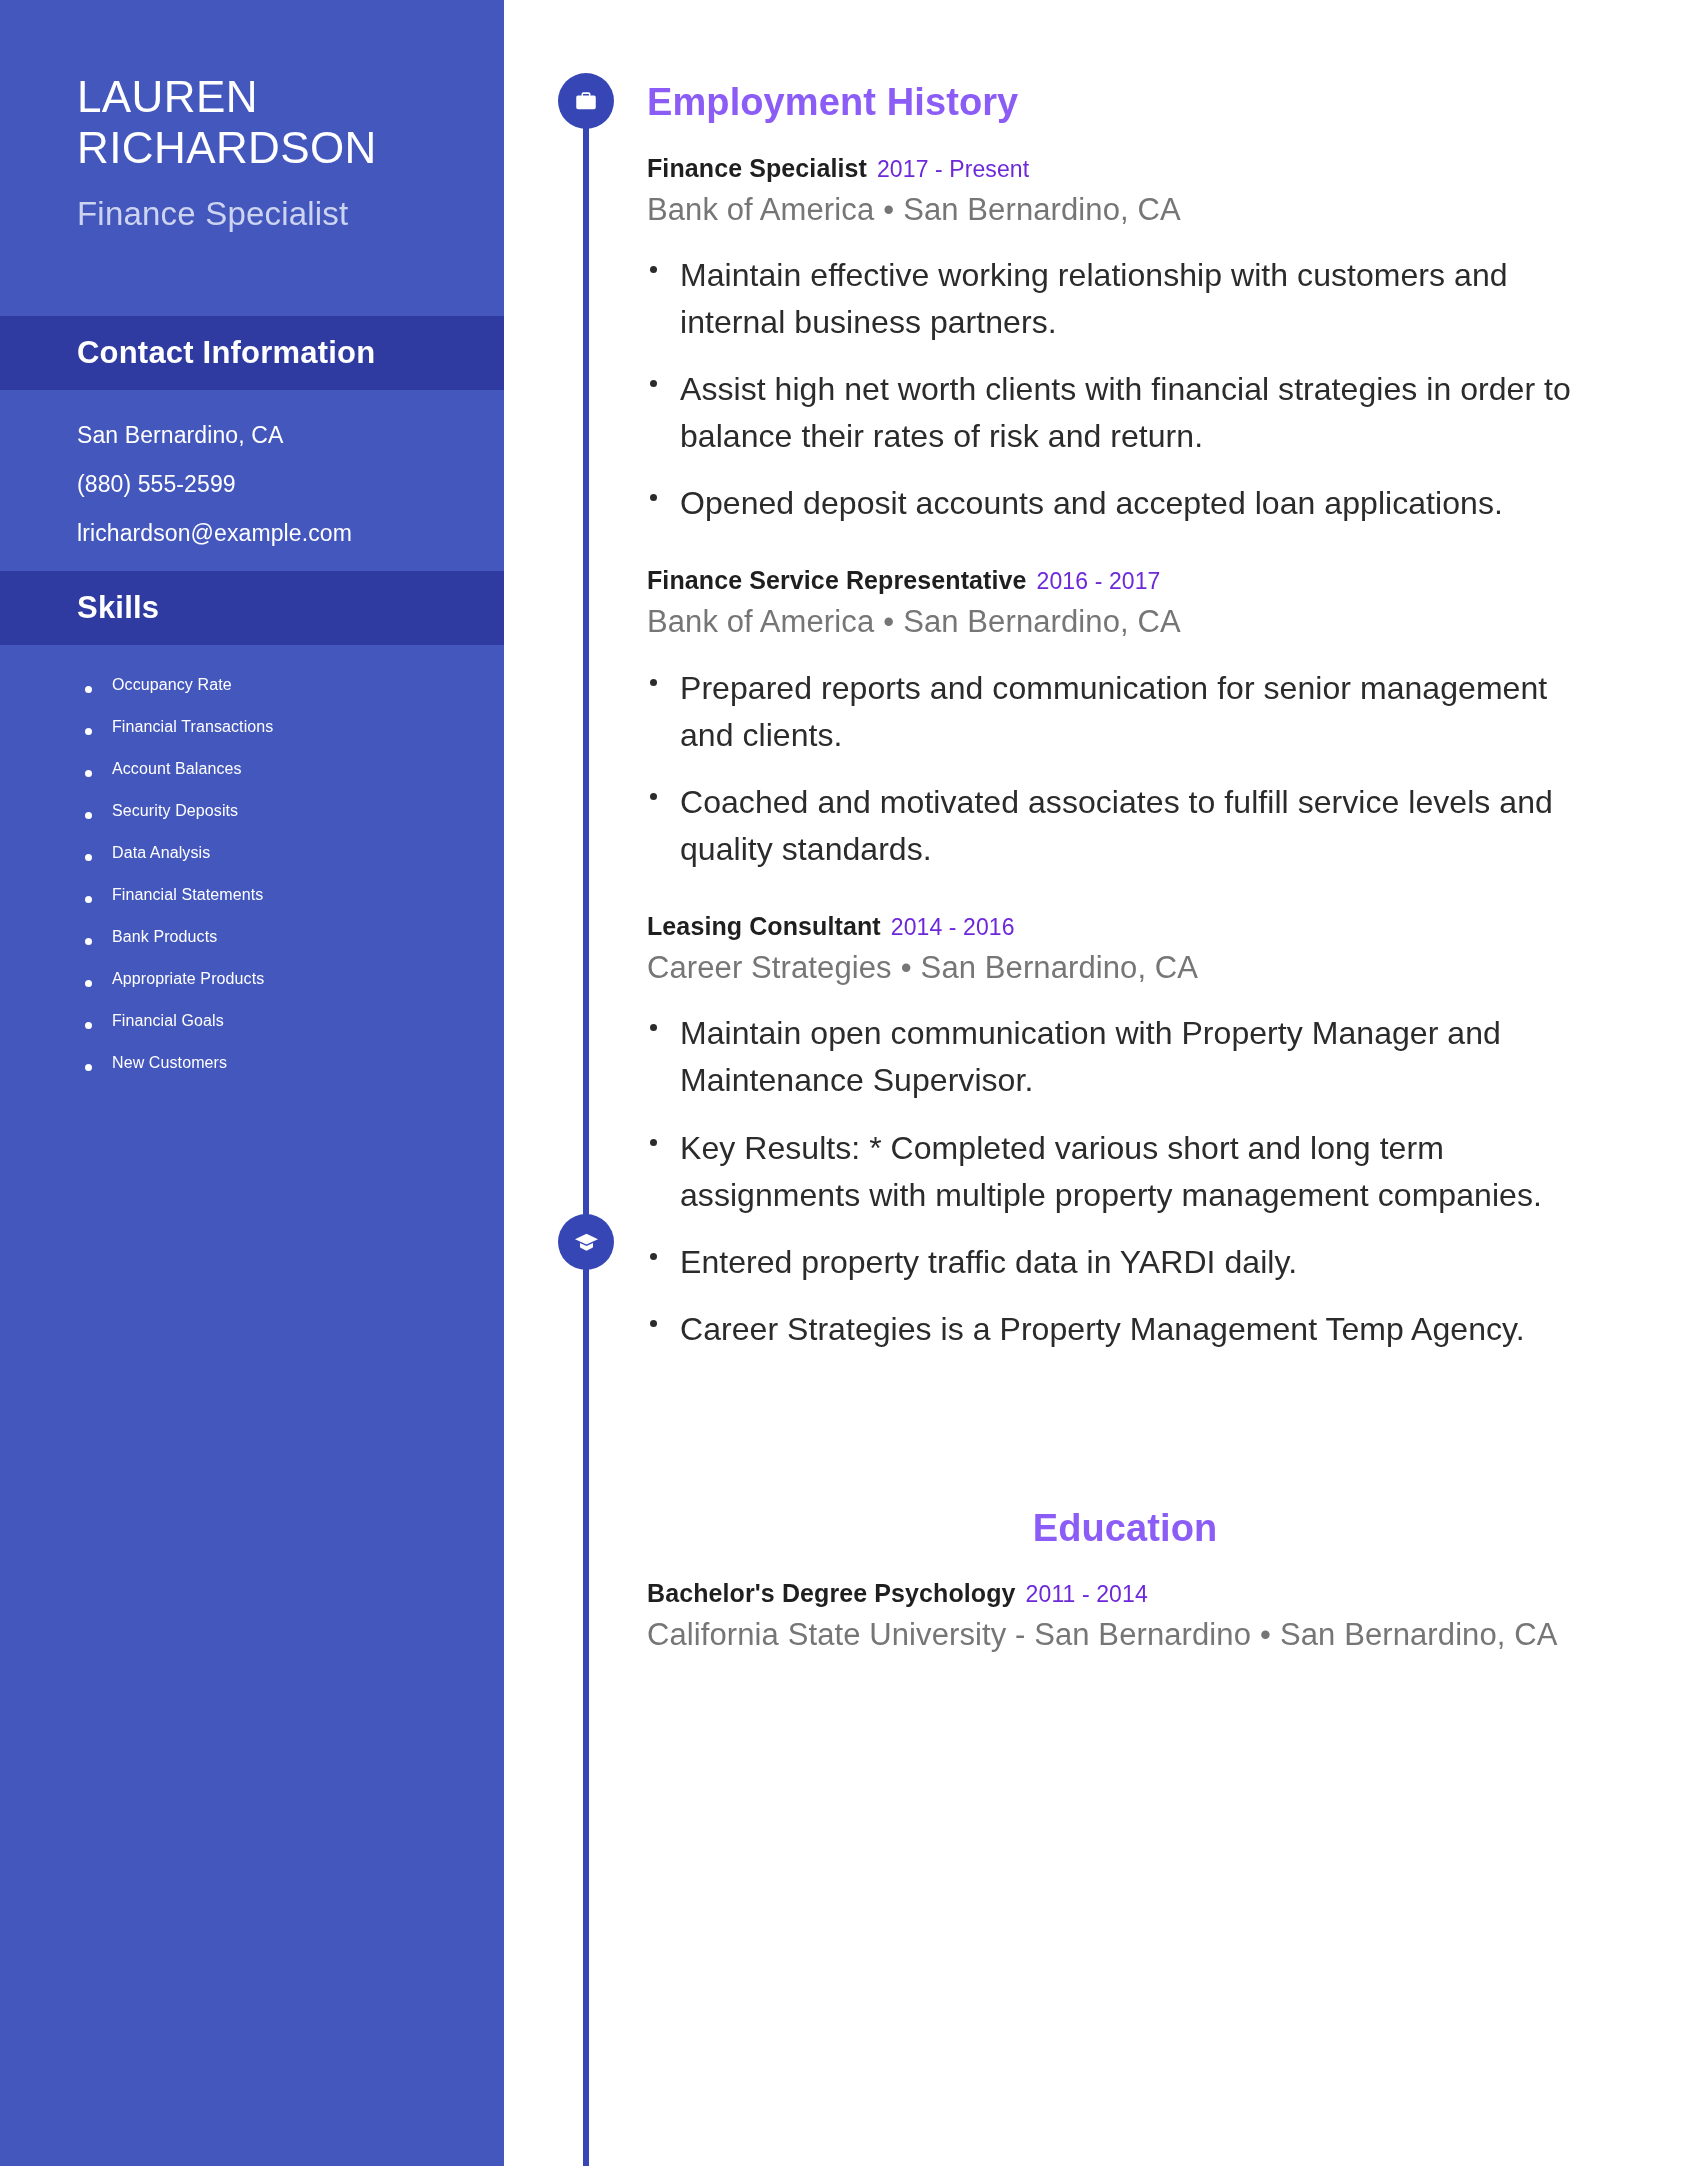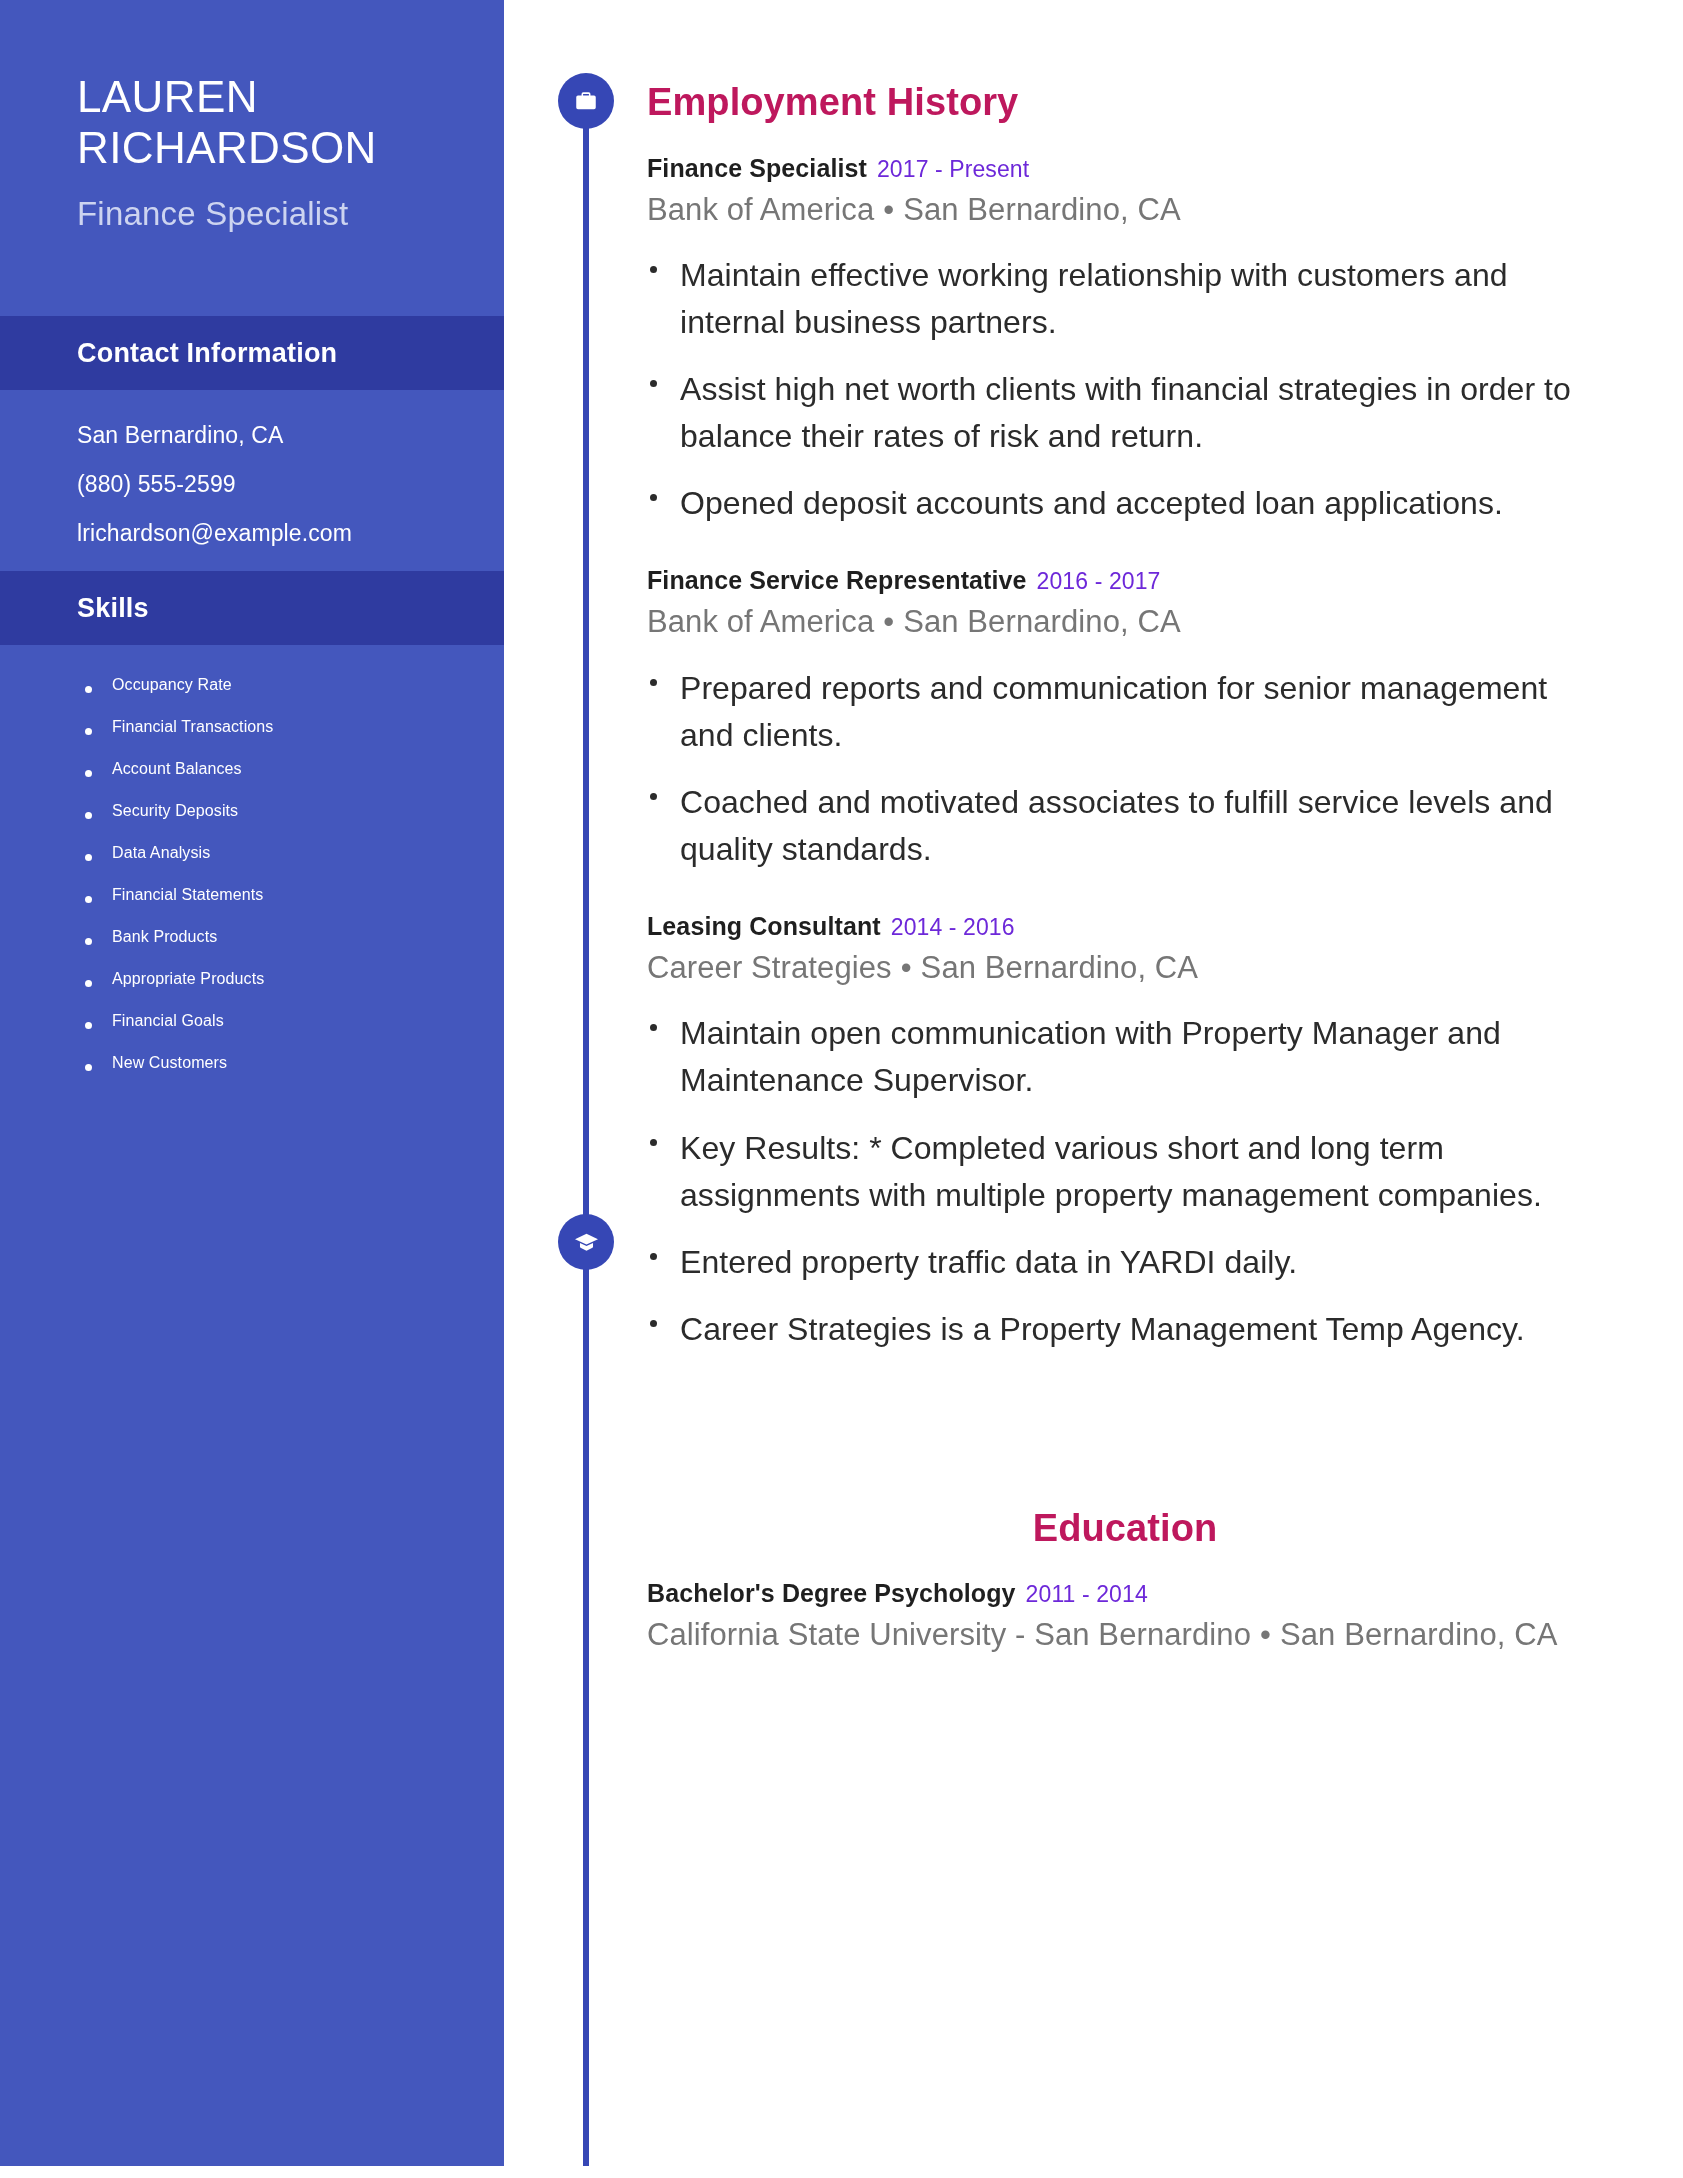--- a/index.html
+++ b/index.html
@@ -58,21 +58,21 @@
 
   .band {
     background: #2f3ba0;
     height: 74px;
     display: flex;
     align-items: center;
     padding-left: 77px;
     box-sizing: border-box;
   }
   .band-title {
-    font-size: 27px;
+    font-size: 31px;
     font-weight: bold;
     color: #ffffff;
     letter-spacing: 0.2px;
   }
 
   .contact-band { margin-top: 83px; }
   .skills-band  { margin-top: 0px; }
 
   .contact-list {
     padding: 34px 40px 0 77px;
@@ -138,21 +138,21 @@
   .main {
     position: absolute;
     left: 647px;
     top: 0;
     width: 956px;
   }
 
   .section-title {
     font-size: 38px;
     font-weight: bold;
-    color: #be185d;
+    color: #8b5cf6;
     letter-spacing: 0.1px;
     line-height: 1.0;
   }
   .sec-work { margin-top: 83px; }
   .sec-edu  { margin-top: 156px; text-align: center; }
 
   .entry { margin-top: 26px; }
   .entry + .entry { margin-top: 38px; }
 
   .entry-head {

